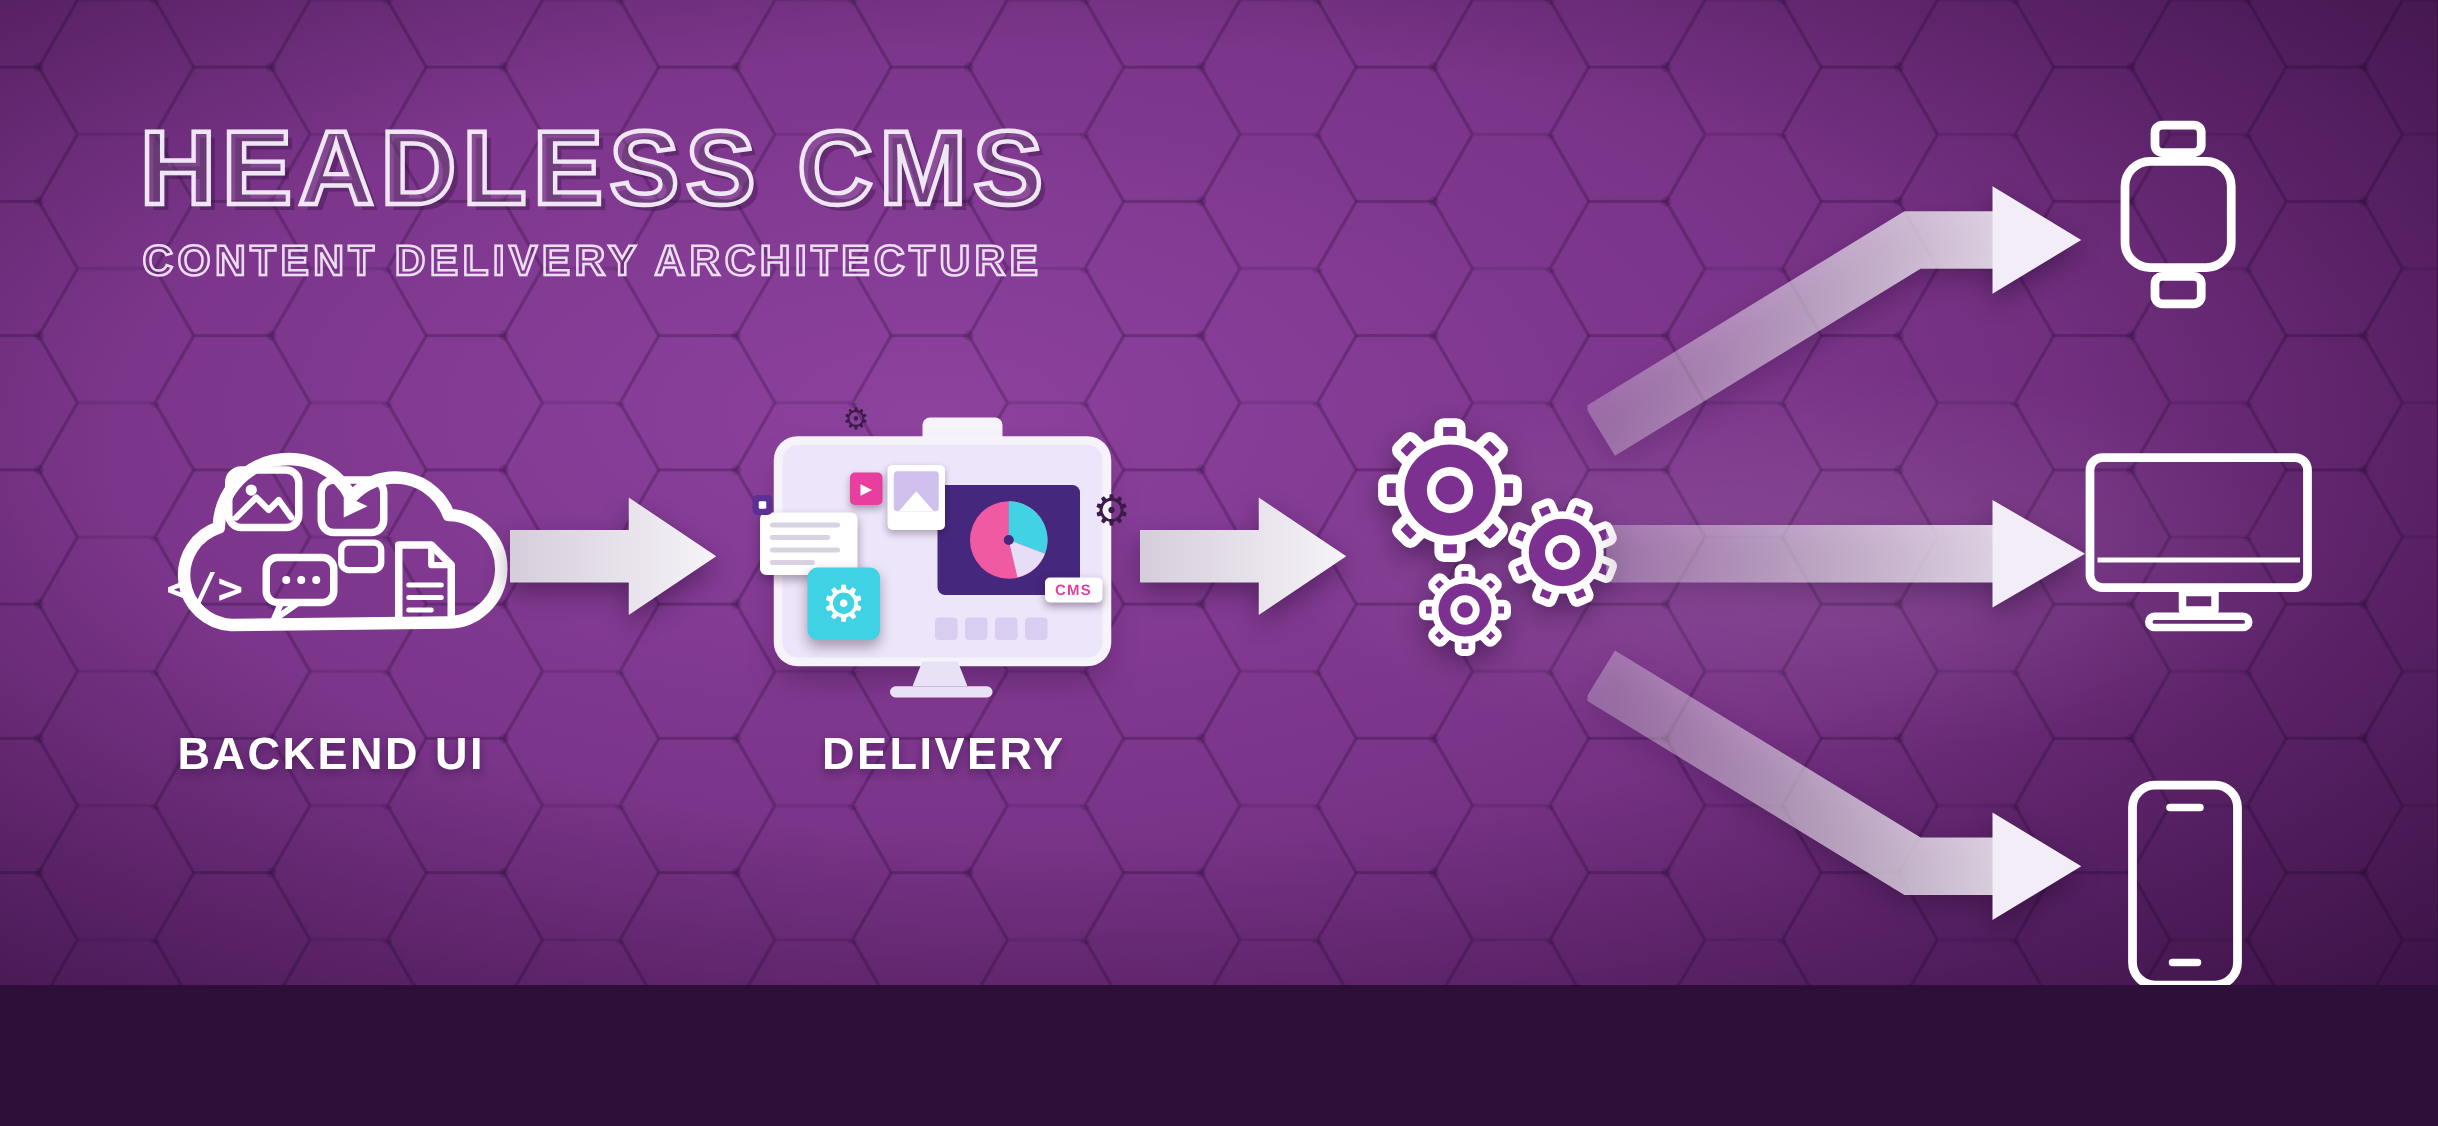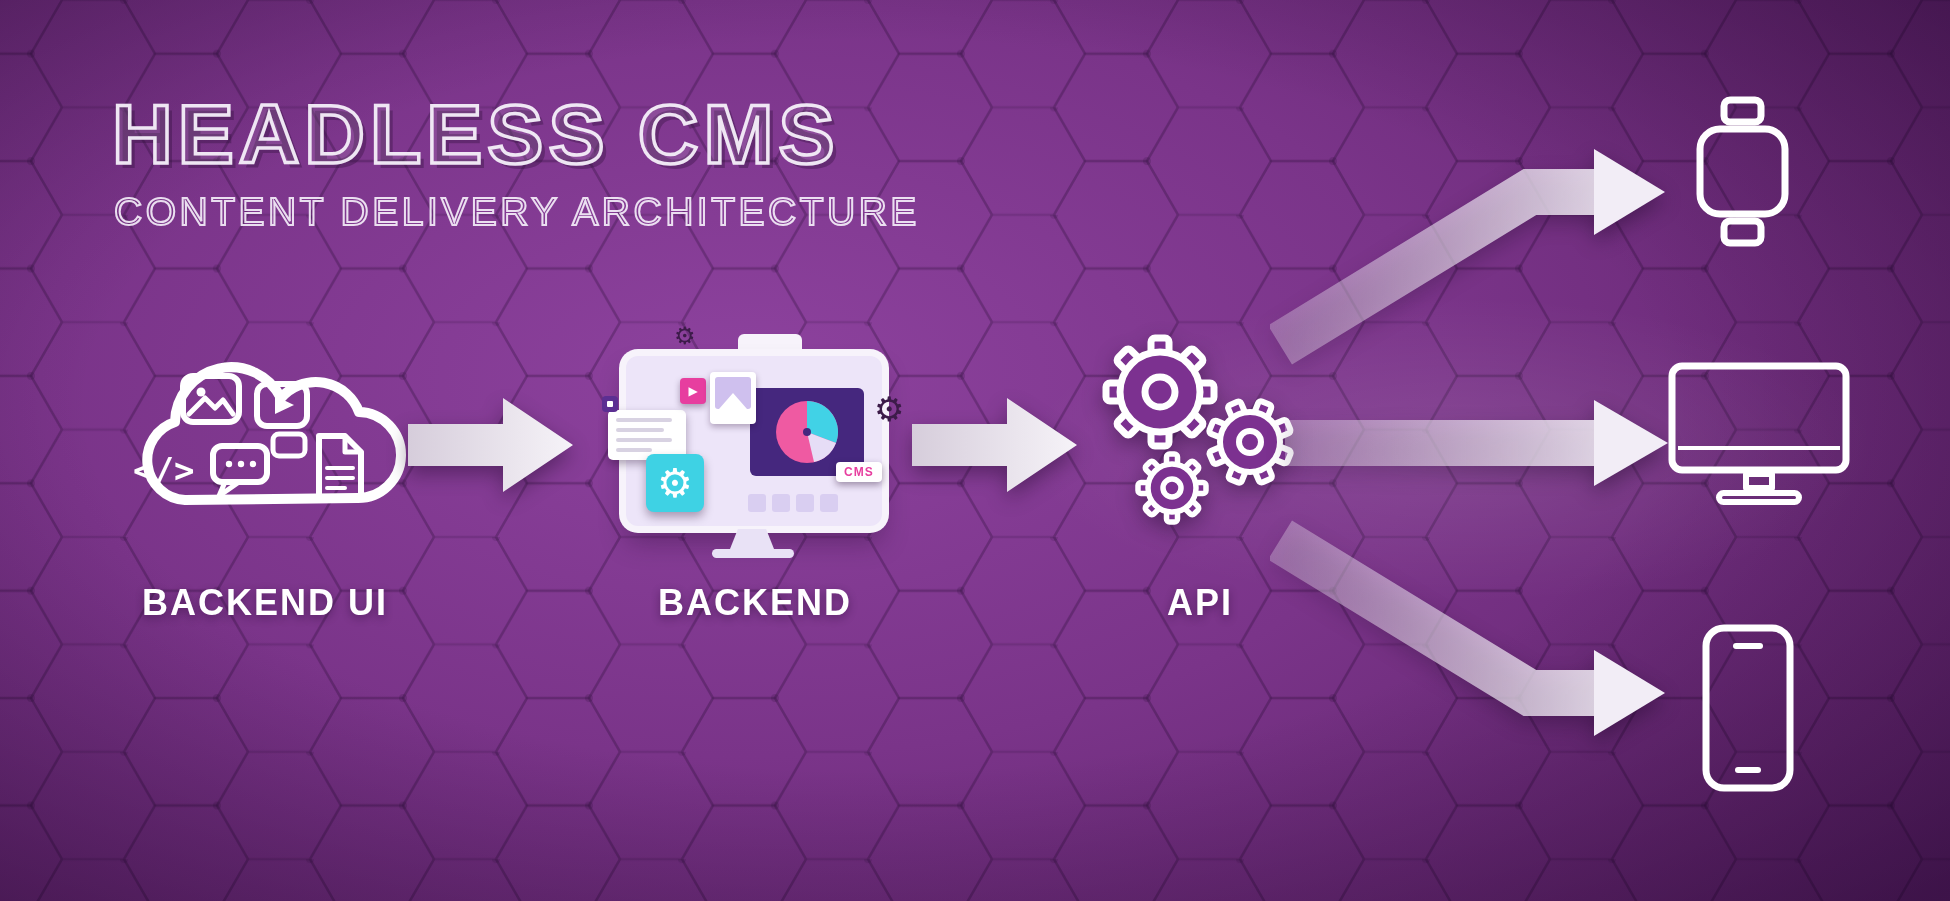--- a/index.html
+++ b/index.html
@@ -1,37 +1,37 @@
 <!DOCTYPE html>
 <html><head>
 <meta charset="utf-8">
 <style>
   html,body{margin:0;padding:0;background:#2e0f3a;}
   .canvas{
-    position:relative;width:1950px;height:901px;overflow:hidden;
+    position:relative;width:1950px;height:788px;overflow:hidden;
     font-family:"Liberation Sans",sans-serif;
     background:radial-gradient(120% 140% at 38% 42%, #8d429e 0%, #7a3489 30%, #63256f 55%, #4a1758 80%, #3a0f47 100%);
   }
   .hex-layer{position:absolute;left:0;top:0;opacity:.85;}
   .vignette{position:absolute;inset:0;pointer-events:none;
     background:radial-gradient(ellipse at 45% 45%, rgba(0,0,0,0) 52%, rgba(18,0,28,.38) 98%);}
   .beam{position:absolute;left:940px;top:230px;width:1020px;height:440px;
     background:radial-gradient(60% 50% at 50% 50%, rgba(255,255,255,.10), rgba(255,255,255,0) 70%);}
 
   .main-title{
     position:absolute;left:112px;top:92px;margin:0;
     font-size:84px;font-weight:800;letter-spacing:5px;line-height:1;
     color:rgba(255,255,255,.10);
     -webkit-text-stroke:3.5px rgba(246,240,250,.95);
     text-shadow:5px 5px 0 rgba(46,15,58,.35);
     white-space:nowrap;
   }
   .subtitle{
     position:absolute;left:114px;top:192px;margin:0;
-    font-size:39px;font-weight:400;letter-spacing:3.5px;line-height:1;
+    font-size:34px;font-weight:700;letter-spacing:3.5px;line-height:1;
     color:transparent;-webkit-text-stroke:2px rgba(240,232,246,.95);
     white-space:nowrap;
   }
   .stage-label{
     position:absolute;color:#fff;font-weight:800;font-size:36px;letter-spacing:2px;
     text-align:center;text-shadow:0 3px 8px rgba(40,10,50,.45);white-space:nowrap;
   }
   .lbl-backend{left:80px;top:582px;width:370px;}
   .lbl-content{left:610px;top:582px;width:290px;}
   .lbl-api{left:1085px;top:582px;width:230px;}
@@ -181,21 +181,21 @@
     </div>
     <div class="cms-tag">CMS</div>
     <div class="stand-neck"></div>
     <div class="stand-base"></div>
     <span class="decor-gear g1">⚙</span>
     <span class="decor-gear g2">⚙</span>
     <div class="mini-sq">
         <i></i>
       </div>
   </div>
-  <div class="stage-label lbl-content">BACKEND</div>
+  <div class="stage-label lbl-content">DELIVERY</div>
 
   <svg class="abs arrow-shadow" style="left:912px;top:390px;" width="165" height="110" viewBox="0 0 165 110">
     <defs>
       <linearGradient id="flowGrad2" x1="0" y1="0" x2="165" y2="0" gradientUnits="userSpaceOnUse">
         <stop offset="0" stop-color="#d6cddb"></stop>
           <stop offset="1" stop-color="#f6f3f8"></stop>
       </linearGradient>
     </defs>
     <polygon points="0,34 95,34 95,8 165,55 95,102 95,76 0,76" fill="url(#flowGrad2)"></polygon>
   </svg>
@@ -242,21 +242,20 @@
           <rect x="86.5" y="124" width="11" height="14" rx="3" transform="rotate(180 92 158)"></rect>
           <rect x="86.5" y="124" width="11" height="14" rx="3" transform="rotate(225 92 158)"></rect>
           <rect x="86.5" y="124" width="11" height="14" rx="3" transform="rotate(270 92 158)"></rect>
           <rect x="86.5" y="124" width="11" height="14" rx="3" transform="rotate(315 92 158)"></rect>
         </g>
         <circle cx="92" cy="158" r="24"></circle>
         <circle cx="92" cy="158" r="9" fill="none"></circle>
       </g>
     </g>
   </svg>
-  <div class="stage-label lbl-api">API</div>
 
   <svg class="abs arrow-shadow" style="left:1270px;top:85px;" width="410" height="660" viewBox="0 0 410 660">
     <defs>
       <linearGradient id="branchGrad" x1="0" y1="0" x2="400" y2="0" gradientUnits="userSpaceOnUse">
         <stop offset="0" stop-color="rgba(236,229,240,0.30)"></stop>
         <stop offset="1" stop-color="rgba(246,242,249,0.97)"></stop>
       </linearGradient>
     </defs>
     <g stroke="url(#branchGrad)" stroke-width="46" fill="none" stroke-linejoin="miter">
       <path d="M10,260 L260,107 L328,107"></path>

